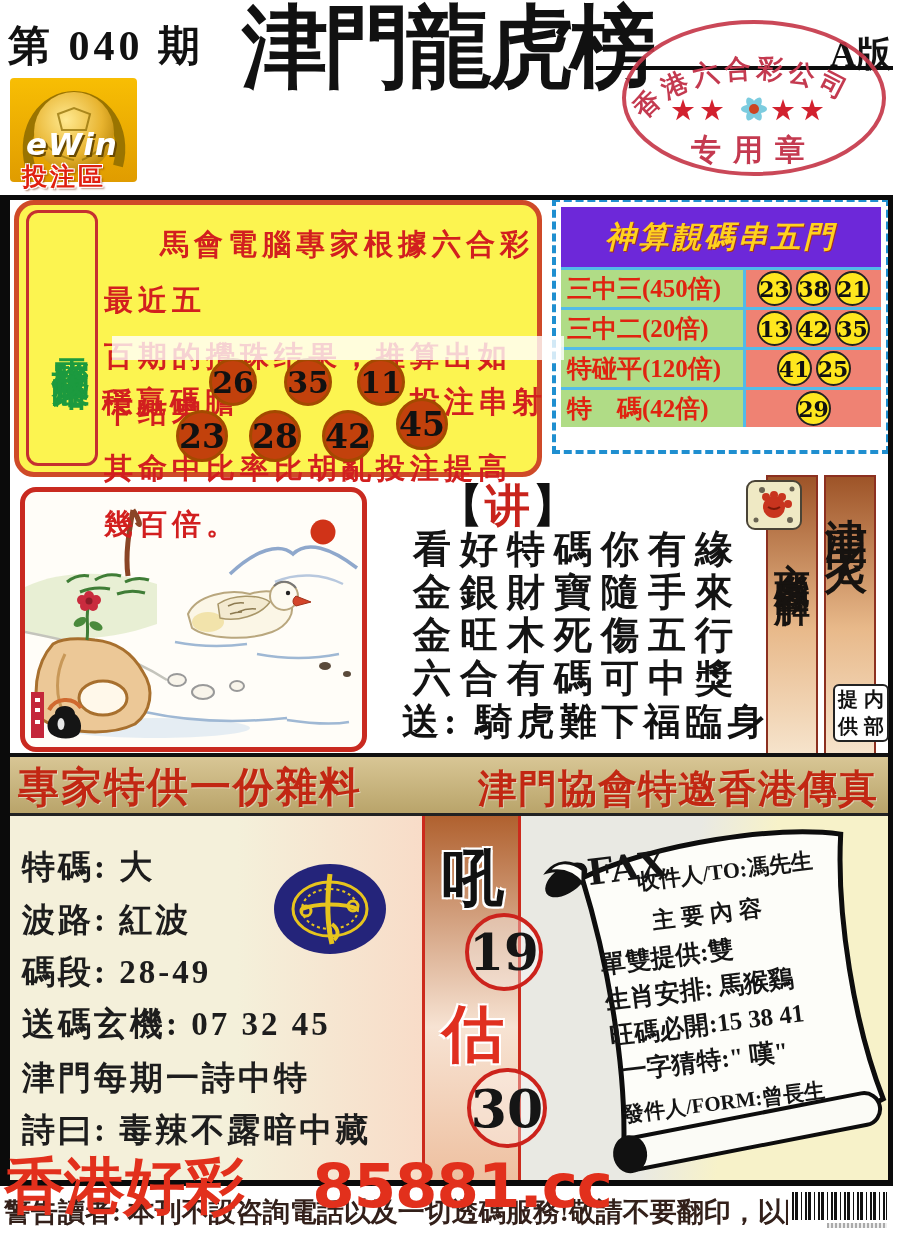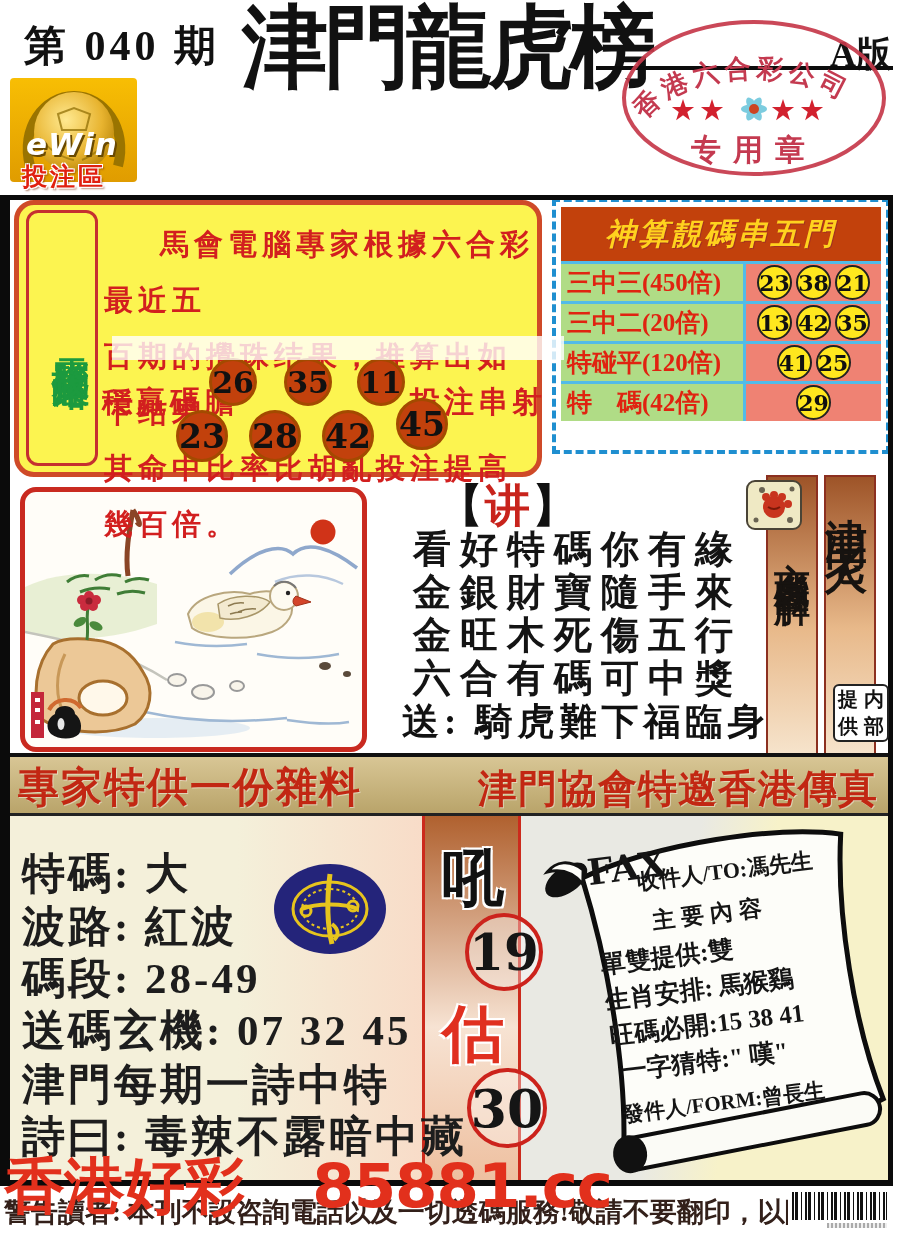--- a/index.html
+++ b/index.html
@@ -1,20 +1,20 @@
 <!DOCTYPE html>
 <html><head>
 <meta charset="utf-8">
 <style>
   html,body{margin:0;padding:0;background:#dddddd;}
   #stage{position:relative;width:900px;height:1234px;background:#ffffff;overflow:hidden;
          font-family:"Liberation Serif",serif;color:#111;}
   .abs{position:absolute;}
   
-  .issue{left:24px;top:18px;font-size:42px;font-weight:900;letter-spacing:4px;}
+  .issue{left:8px;top:18px;font-size:42px;font-weight:900;letter-spacing:4px;}
   .main-title{left:242px;top:-10px;font-size:86px;font-weight:900;letter-spacing:-4px;
               font-family:"DejaVu Serif",serif;transform:scaleY(1.05);}
   .edition{left:830px;top:30px;font-size:36px;font-weight:900;}
   .header-rule{left:596px;top:66px;width:297px;height:4px;background:#0d0d0d;}
   .stamp{left:618px;top:16px;width:272px;height:164px;z-index:3;}
   
   .ewin{left:10px;top:78px;width:127px;height:104px;background:linear-gradient(#f8be04,#e09c00);
         border-radius:4px;z-index:2;}
   .ewin-brand{left:16px;top:48px;font-family:"DejaVu Sans",sans-serif;font-style:italic;
         font-weight:900;font-size:31px;color:#fff;text-shadow:2px 2px 0 #6a4a00;letter-spacing:1px;}
@@ -33,21 +33,21 @@
   .para .indent{text-indent:56px;}
   .red-label{font-size:30px;font-weight:900;color:#d21f1f;letter-spacing:4px;z-index:3;}
   .num-circle{border-radius:50%;background:#c2410c;border:3px solid #a34a00;display:flex;align-items:center;
         justify-content:center;font-family:"DejaVu Serif",serif;font-weight:900;color:#111;box-sizing:border-box;z-index:3;}
   .c48{width:48px;height:48px;font-size:30px;}
   .c52{width:52px;height:52px;font-size:33px;}
   .band{left:112px;top:336px;width:452px;height:24px;background:rgba(255,255,255,0.8);z-index:6;}
   
   .fdbox{left:552px;top:198px;width:338px;height:256px;background:#fff;border:4px dashed #1f8fd0;
         box-sizing:border-box;padding:5px;z-index:2;}
-  .fd-head{height:54px;background:#c2410c;display:flex;align-items:center;justify-content:center;
+  .fd-head{height:60px;background:#6d28d9;display:flex;align-items:center;justify-content:center;
         font-size:30px;font-weight:900;font-style:italic;color:#ffd21e;letter-spacing:3px;
         text-shadow:1px 1px 0 #a33222;}
   .fd-row{display:flex;height:40px;border-top:3px solid #52bbe8;box-sizing:border-box;}
   .fd-label{width:182px;background:#b0dc86;color:#e02310;font-size:25px;font-weight:800;display:flex;
         align-items:center;padding-left:6px;box-sizing:border-box;white-space:nowrap;letter-spacing:0px;}
   .fd-vals{flex:1;background:#ef8273;border-left:3px solid #52bbe8;display:flex;align-items:center;
         justify-content:center;gap:4px;}
   .fd-c{width:35px;height:35px;border-radius:50%;background:#ffe71e;border:2px solid #222;display:flex;
         align-items:center;justify-content:center;font-family:"DejaVu Serif",serif;font-size:22px;font-weight:900;box-sizing:border-box;}
   
@@ -72,21 +72,21 @@
         border-top:4px solid #111;border-bottom:3px solid #222;box-sizing:border-box;z-index:3;}
   .banner-left{left:18px;top:760px;font-size:41px;font-weight:900;color:#c22713;letter-spacing:2px;
         text-shadow:1px 1px 0 rgba(255,255,255,.45);z-index:4;}
   .banner-right{left:478px;top:762px;font-size:39px;font-weight:900;color:#c22713;letter-spacing:1px;
         text-shadow:1px 1px 0 rgba(255,255,255,.45);z-index:4;}
   
   .tips-bg{left:10px;top:816px;width:412px;height:364px;background:linear-gradient(90deg,#f4f0da 55%,#f8dcc8);z-index:1;}
   .shout-bg{left:422px;top:816px;width:99px;height:364px;background:linear-gradient(180deg,#b0612f,#f7e3d3 58%,#eec0a0);
         border-left:3px solid #cc2a1c;border-right:3px solid #cc2a1c;box-sizing:border-box;z-index:1;}
   .fax-bg{left:521px;top:816px;width:367px;height:364px;background:linear-gradient(100deg,#e9e9e3 42%,#f7f2c9 60%);z-index:1;}
-  .tip-line{left:22px;font-size:43px;font-weight:700;color:#1d1d1d;letter-spacing:3px;white-space:nowrap;z-index:2;}
+  .tip-line{left:22px;font-size:33px;font-weight:700;color:#1d1d1d;letter-spacing:3px;white-space:nowrap;z-index:2;}
   .assoc{left:272px;top:862px;width:116px;height:94px;z-index:3;}
   .shout-char{left:430px;width:86px;text-align:center;font-size:62px;font-weight:900;z-index:2;
         text-shadow:-2px -2px 0 #fff,2px -2px 0 #fff,-2px 2px 0 #fff,2px 2px 0 #fff;}
   .shout-circle{border-radius:50%;border:4px solid #cc231c;background:rgba(255,255,255,.35);display:flex;
         align-items:center;justify-content:center;font-family:"DejaVu Serif",serif;font-weight:900;color:#151515;
         box-sizing:border-box;z-index:3;}
   .scroll-wrap{left:548px;top:820px;width:345px;height:360px;transform:rotate(-7deg);z-index:2;}
   .scroll-text{position:absolute;color:#151515;font-weight:800;white-space:nowrap;}
   
   .watermark{left:4px;top:1146px;font-size:61px;font-weight:900;color:#e2301c;letter-spacing:-1px;

